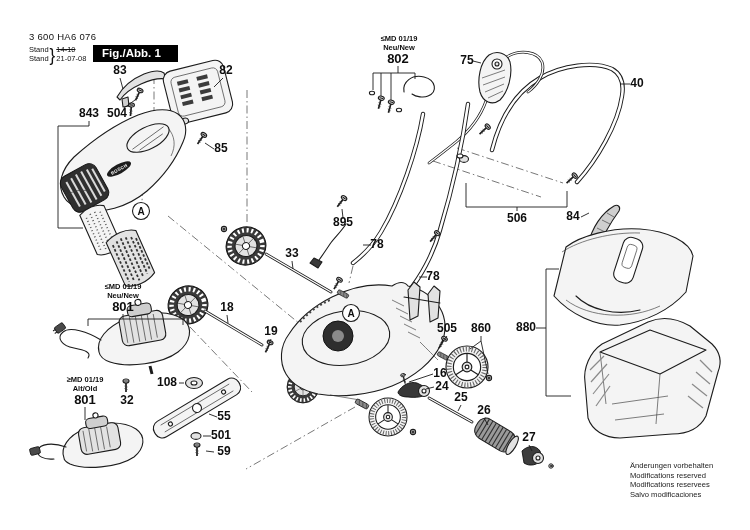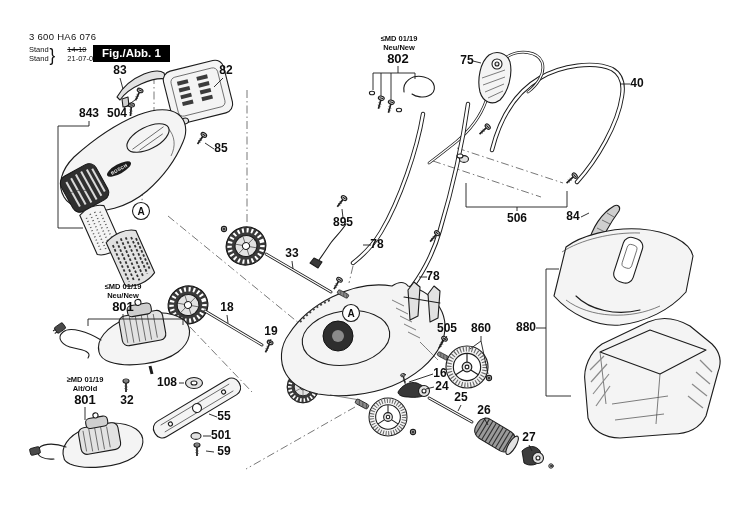--- a/index.html
+++ b/index.html
@@ -4,24 +4,24 @@
 <style>
   html,body{margin:0;padding:0;background:#fff;}
   .page{position:relative;width:750px;height:530px;background:#fff;overflow:hidden;
         font-family:"Liberation Sans",sans-serif;color:#111;}
   .abs{position:absolute;}
   .partnum{left:29px;top:31px;font-size:9.5px;letter-spacing:.3px;}
   .standissue{left:29px;top:45px;font-size:7.5px;line-height:9px;}
   .si-wrap{display:flex;align-items:center;justify-content:space-between;}
   .si-col{display:flex;flex-direction:column;}
   .brace{font-size:17px;font-weight:400;margin:0 1px;transform:scaleY(1.1);}
-  .dates{display:flex;flex-direction:column;font-size:7.5px;line-height:9px;margin-left:11px;}
+  .dates{display:flex;flex-direction:column;font-size:7.5px;line-height:9px;}
   .strike{text-decoration:line-through;}
   .figbox{left:93px;top:45px;background:#000;color:#fff;font-weight:bold;
-          font-size:11.5px;padding:2px 9px 3px 9px;}
+          font-size:11.5px;padding:2px 17px 3px 9px;}
   .footer{left:630px;top:461px;font-size:7.6px;line-height:9.6px;color:#222;}
   svg{position:absolute;left:0;top:0;}
   .s{stroke:#1c1c1c;stroke-width:1.1;fill:none;stroke-linejoin:round;stroke-linecap:round;}
   .thin{stroke:#3a3a3a;stroke-width:.65;fill:none;}
   .f0{fill:#fff;}.f1{fill:#f4f4f4;}.f2{fill:#e2e2e2;}.f3{fill:#cfcfcf;}.fd{fill:#3a3a3a;}
   .lead{stroke:#1c1c1c;stroke-width:.9;fill:none;}
   .dd{stroke:#555;stroke-width:.8;fill:none;stroke-dasharray:8 3 1.5 3;}
   .to{stroke:#1c1c1c;stroke-width:4.4;fill:none;stroke-linecap:round;}
   .ti{stroke:#fff;stroke-width:2.5;fill:none;stroke-linecap:round;}
   .to2{stroke:#1c1c1c;stroke-width:2.8;fill:none;stroke-linecap:round;}
@@ -46,20 +46,26 @@
       </div>
       <span class="brace">}</span>
       <div class="dates">
         <span class="strike">14-10</span>
         <span>21-07-08</span>
       </div>
     </div>
   </div>
   <div class="abs figbox">Fig./Abb. 1</div>
 
+  <div class="abs footer">
+    <div>Änderungen vorbehalten</div>
+    <div>Modifications reserved</div>
+    <div>Modifications reservees</div>
+    <div>Salvo modificaciones</div>
+  </div>
 
   <svg width="750" height="530" viewBox="0 0 750 530">
     <defs>
       <g id="screw">
         <ellipse cx="0" cy="-5" rx="3" ry="2" class="f2 s" stroke-width=".9"></ellipse>
         <line x1="-1.5" y1="-5" x2="1.5" y2="-5" class="s" stroke-width=".8"></line>
         <line x1="0" y1="-3" x2="0" y2="6" stroke="#1c1c1c" stroke-width="1.7"></line>
         <line x1="-1.6" y1="0" x2="1.6" y2="1" class="thin"></line>
         <line x1="-1.6" y1="2.5" x2="1.6" y2="3.5" class="thin"></line>
       </g>

